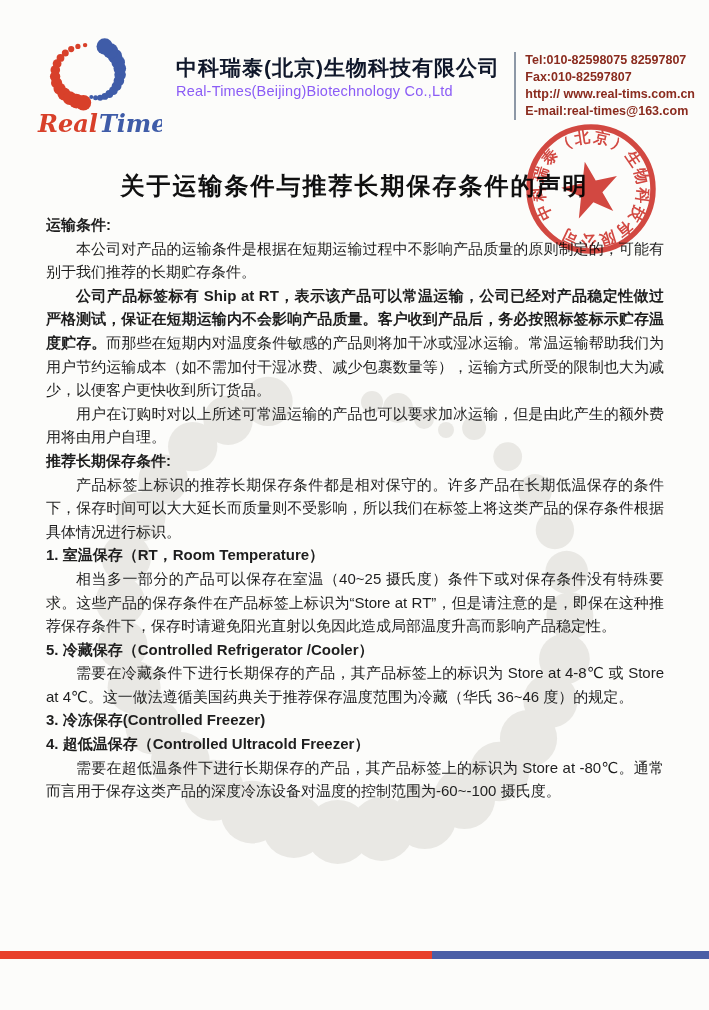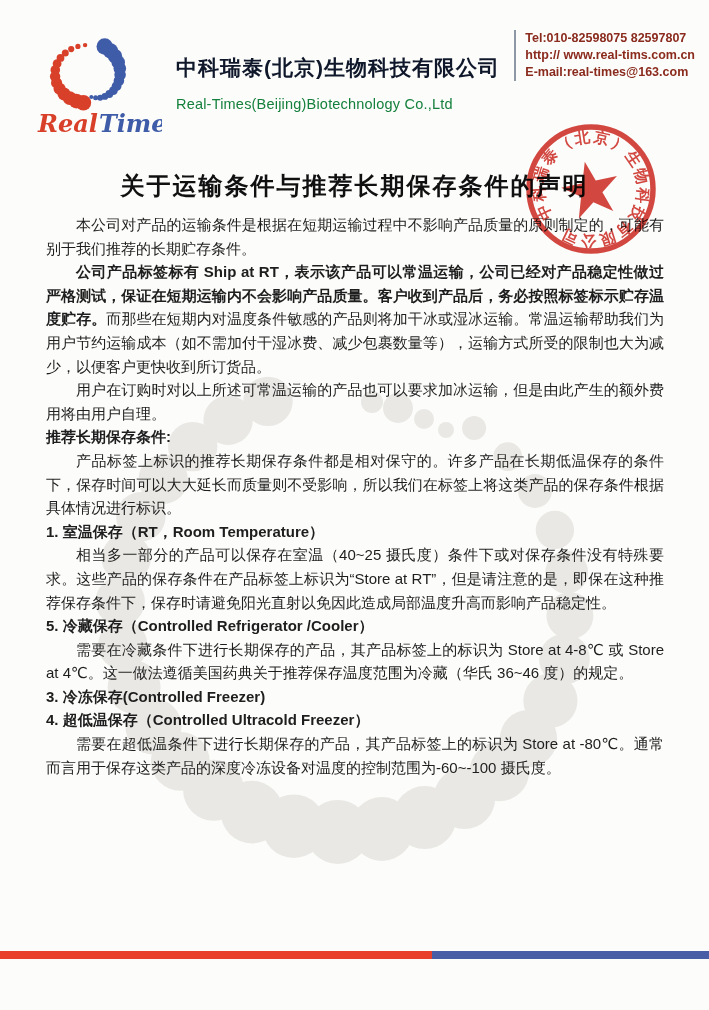--- a/index.html
+++ b/index.html
@@ -8,23 +8,23 @@
     background:#fcfcfa;overflow:hidden;
     font-family:"Liberation Sans","DejaVu Sans",sans-serif;color:#1e1e1e;
   }
   
   .watermark{position:absolute;left:0;top:0;z-index:0;pointer-events:none;}
   
   .header{position:relative;z-index:2;display:flex;align-items:flex-start;padding:30px 8px 0 30px;}
   .logo{width:132px;flex:0 0 auto;}
   .company{flex:1 1 auto;padding:24px 0 0 14px;}
   .company .cn{font-size:21px;font-weight:800;letter-spacing:1px;color:#0f172a;}
-  .company .en{font-size:14.5px;color:#15803d;margin-top:14px;letter-spacing:0.2px;}
+  .company .en{font-size:14.5px;color:#8b5cf6;margin-top:1px;letter-spacing:0.2px;}
   .contact{
-    flex:0 0 auto;margin-right:6px;
+    flex:0 0 auto;margin-top:22px;margin-right:6px;
     border-left:2px solid #8d98a6;padding-left:9px;
     color:#8a2b1e;font-size:12.5px;line-height:17px;font-weight:600;white-space:nowrap;
   }
   
   .doc-title{
     position:relative;z-index:2;text-align:center;margin-top:26px;
     font-size:24px;font-weight:800;letter-spacing:2px;color:#101010;
   }
   
   .body{position:relative;z-index:1;padding:11px 45px 0 46px;font-size:15px;line-height:23.6px;text-align:justify;}
@@ -119,20 +119,21 @@
           </g>
         <text class="logo-script" x="8" y="102"><tspan fill="#d8402a">Real</tspan><tspan fill="#3f5ca8" dx="1">Times</tspan></text>
       </svg>
     </div>
     <div class="company">
       <div class="cn">中科瑞泰(北京)生物科技有限公司</div>
       <div class="en">Real-Times(Beijing)Biotechnology Co.,Ltd</div>
     </div>
     <div class="contact">
       <div>Tel:010-82598075  82597807</div>
+      <div>Fax:010-82597807</div>
       <div>http:// www.real-tims.com.cn</div>
       <div>E-mail:real-times@163.com</div>
     </div>
   </div>
 
   <svg class="stamp" width="186" height="186" viewBox="0 0 186 186">
     <g transform="translate(3,3)">
       <circle cx="90" cy="90" r="62" fill="none" stroke="#cf2f28" stroke-width="5.5"></circle>
       <polygon points="90,62 96.8,82.7 118.5,82.7 100.9,95.6 107.6,116.3 90,103.5 72.4,116.3 79.1,95.6 61.5,82.7 83.2,82.7" transform="rotate(-12 90 92)" fill="#cf2f28"></polygon>
       <g transform="rotate(-36 90 90)">
@@ -142,20 +143,21 @@
         <text font-size="15.5" letter-spacing="2" fill="#cf2f28">
           <textPath href="#seal-text-path">中科瑞泰（北京）生物科技有限公司</textPath>
         </text>
       </g>
     </g>
   </svg>
 
   <div class="doc-title">关于运输条件与推荐长期保存条件的声明</div>
 
   <div class="body">
+    <p class="h">运输条件:</p>
     <p class="ind">本公司对产品的运输条件是根据在短期运输过程中不影响产品质量的原则制定的，可能有别于我们推荐的长期贮存条件。</p>
     <p class="ind"><span class="b">公司产品标签标有 Ship at RT，表示该产品可以常温运输，公司已经对产品稳定性做过严格测试，保证在短期运输内不会影响产品质量。客户收到产品后，务必按照标签标示贮存温度贮存。</span><span>而那些在短期内对温度条件敏感的产品则将加干冰或湿冰运输。常温运输帮助我们为用户节约运输成本（如不需加付干湿冰费、减少包裹数量等），运输方式所受的限制也大为减少，以便客户更快收到所订货品。</span></p>
     <p class="ind">用户在订购时对以上所述可常温运输的产品也可以要求加冰运输，但是由此产生的额外费用将由用户自理。</p>
 
     <p class="h">推荐长期保存条件:</p>
     <p class="ind">产品标签上标识的推荐长期保存条件都是相对保守的。许多产品在长期低温保存的条件下，保存时间可以大大延长而质量则不受影响，所以我们在标签上将这类产品的保存条件根据具体情况进行标识。</p>
 
     <p class="h">1. 室温保存（RT，Room Temperature）</p>
     <p class="ind">相当多一部分的产品可以保存在室温（40~25 摄氏度）条件下或对保存条件没有特殊要求。这些产品的保存条件在产品标签上标识为“Store at RT”，但是请注意的是，即保在这种推荐保存条件下，保存时请避免阳光直射以免因此造成局部温度升高而影响产品稳定性。</p>
 

